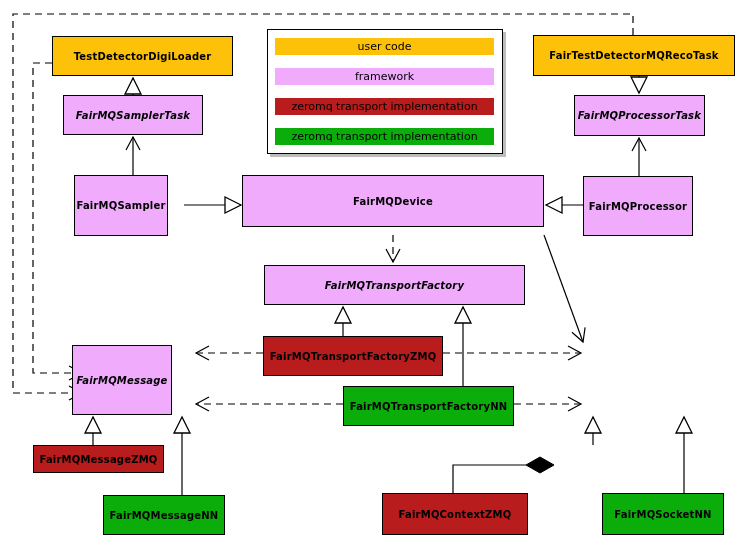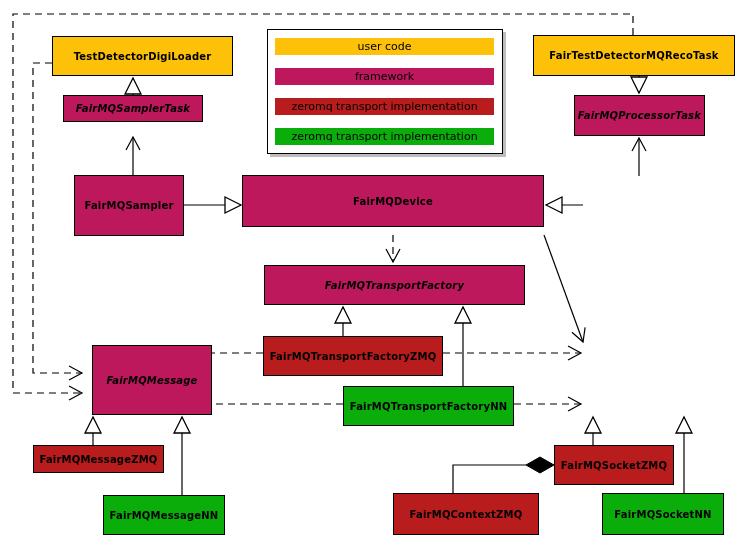--- a/index.html
+++ b/index.html
@@ -10,21 +10,21 @@
   }
   #edges{position:absolute;left:0;top:0;width:748px;height:549px;pointer-events:none;}
   .node{
     position:absolute;box-sizing:border-box;border:1.4px solid #000;
     display:flex;align-items:center;justify-content:center;text-align:left;
     font-weight:bold;font-size:10px;letter-spacing:0.2px;color:#000;
     white-space:nowrap;z-index:2;
   }
   .abstract{font-style:italic;}
   .cat-user{background:#FCC108;}
-  .cat-framework{background:#be185d;}
+  .cat-framework{background:#f0abfc;}
   .cat-zeromq{background:#b91c1c;}
   .cat-nanomsg{background:#0BAD0B;}
   #legend{
     position:absolute;left:267px;top:29px;width:236px;height:125px;
     box-sizing:border-box;border:1.6px solid #000;background:#fff;
     box-shadow:3px 3px 0 #bdbdbd;z-index:2;
   }
   .legend-row{
     position:absolute;left:7px;width:219px;height:17px;
     display:flex;align-items:center;justify-content:center;
@@ -88,27 +88,27 @@
     <div class="legend-row cat-zeromq" style="top:68px">
       <span>zeromq transport implementation</span>
     </div>
     <div class="legend-row cat-nanomsg" style="top:98px">
       <span>zeromq transport implementation</span>
     </div>
   </div>
 
   <div class="node cat-user" style="left:52px;top:36px;width:181px;height:40px">TestDetectorDigiLoader</div>
   <div class="node cat-user" style="left:533px;top:35px;width:202px;height:41px">FairTestDetectorMQRecoTask</div>
-  <div class="node cat-framework abstract" style="left:63px;top:95px;width:140px;height:27px">FairMQSamplerTask</div>
+  <div class="node cat-framework abstract" style="left:63px;top:95px;width:140px;height:40px">FairMQSamplerTask</div>
   <div class="node cat-framework abstract" style="left:574px;top:95px;width:131px;height:41px">FairMQProcessorTask</div>
-  <div class="node cat-framework" style="left:74px;top:175px;width:110px;height:61px">FairMQSampler</div>
+  <div class="node cat-framework" style="left:74px;top:175px;width:94px;height:61px">FairMQSampler</div>
   <div class="node cat-framework" style="left:242px;top:175px;width:302px;height:52px">FairMQDevice</div>
+  <div class="node cat-framework" style="left:583px;top:176px;width:110px;height:60px">FairMQProcessor</div>
   <div class="node cat-framework abstract" style="left:264px;top:265px;width:261px;height:40px">FairMQTransportFactory</div>
   <div class="node cat-zeromq" style="left:263px;top:336px;width:180px;height:40px">FairMQTransportFactoryZMQ</div>
   <div class="node cat-nanomsg" style="left:343px;top:386px;width:171px;height:40px">FairMQTransportFactoryNN</div>
-  <div class="node cat-framework abstract" style="left:92px;top:345px;width:120px;height:70px">FairMQMessage</div>
+  <div class="node cat-framework abstract" style="left:72px;top:345px;width:100px;height:70px">FairMQMessage</div>
   <div class="node cat-zeromq" style="left:33px;top:445px;width:131px;height:28px">FairMQMessageZMQ</div>
   <div class="node cat-nanomsg" style="left:103px;top:495px;width:122px;height:40px">FairMQMessageNN</div>
-  <div class="node cat-zeromq" style="left:393px;top:493px;width:146px;height:42px">FairMQContextZMQ</div>
-  <div class="node cat-zeromq" style="left:554px;top:445px;width:120px;height:40px">FairMQSocketZMQ</div>
+  <div class="node cat-zeromq" style="left:382px;top:493px;width:146px;height:42px">FairMQContextZMQ</div>
   <div class="node cat-nanomsg" style="left:602px;top:493px;width:122px;height:42px">FairMQSocketNN</div>
 
 </div>
 
 </body></html>

